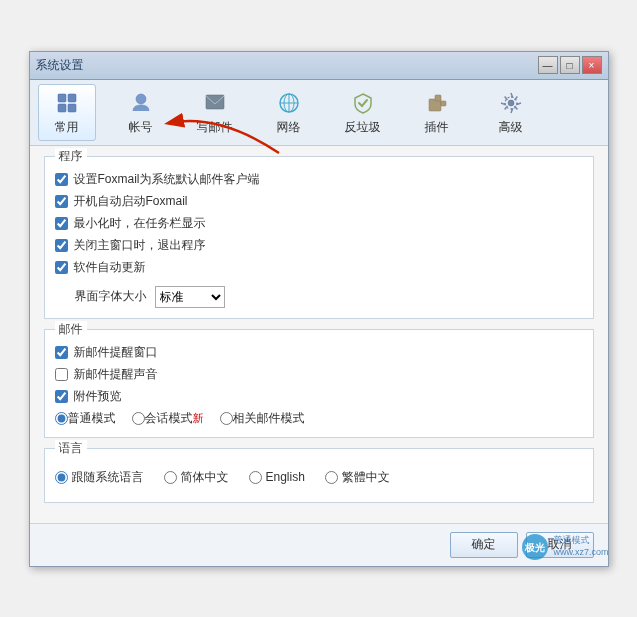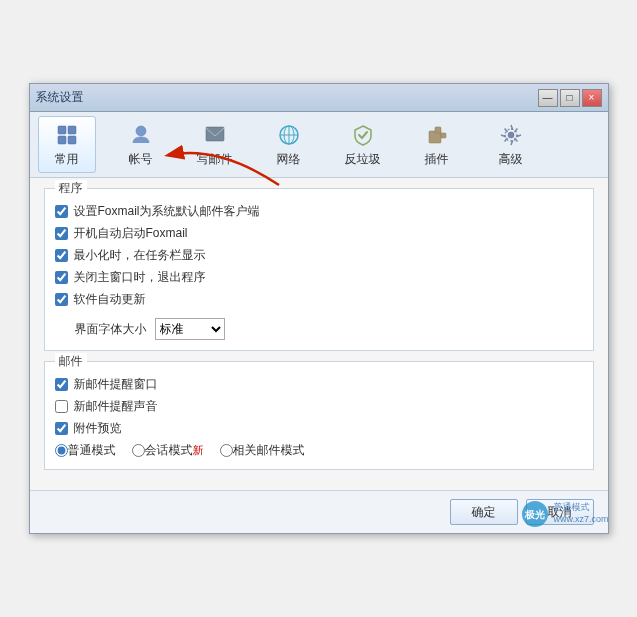--- a/index.html
+++ b/index.html
@@ -371,20 +371,43 @@
               </label>
             </div>
             <div class="mode-option">
               <input type="radio" id="mode_related" name="view_mode" style="">
               <label for="mode_related">相关邮件模式</label>
             </div>
           </div>
         </div>
       </div>
 
+      <div class="section">
+        <span class="section-title">语言</span>
+        <div class="section-content">
+          <div class="lang-row">
+            <div class="lang-option">
+              <input type="radio" id="lang_system" name="language" checked="" style="">
+              <label for="lang_system">跟随系统语言</label>
+            </div>
+            <div class="lang-option">
+              <input type="radio" id="lang_simplified" name="language" style="">
+              <label for="lang_simplified">简体中文</label>
+            </div>
+            <div class="lang-option">
+              <input type="radio" id="lang_english" name="language" style="">
+              <label for="lang_english">English</label>
+            </div>
+            <div class="lang-option">
+              <input type="radio" id="lang_traditional" name="language" style="">
+              <label for="lang_traditional">繁體中文</label>
+            </div>
+          </div>
+        </div>
+      </div>
 
     </div>
 
     <div class="footer">
       <button class="footer-btn">确定</button>
       <button class="footer-btn">取消</button>
       <div style="position:absolute; right:0; bottom:6px; display:flex; align-items:center; gap:4px; opacity:0.75;">
         <svg width="28" height="28" viewBox="0 0 28 28">
           <circle cx="14" cy="14" r="13" fill="#1a8fcc"></circle>
           <text x="14" y="18" text-anchor="middle" font-size="10" fill="white" font-weight="bold">极光</text>

